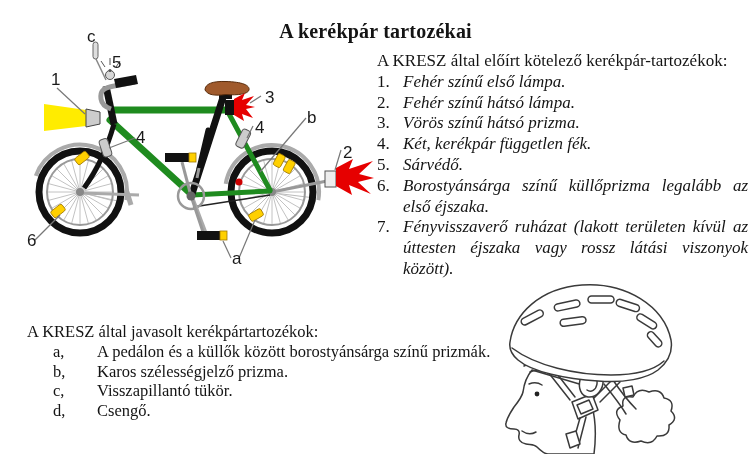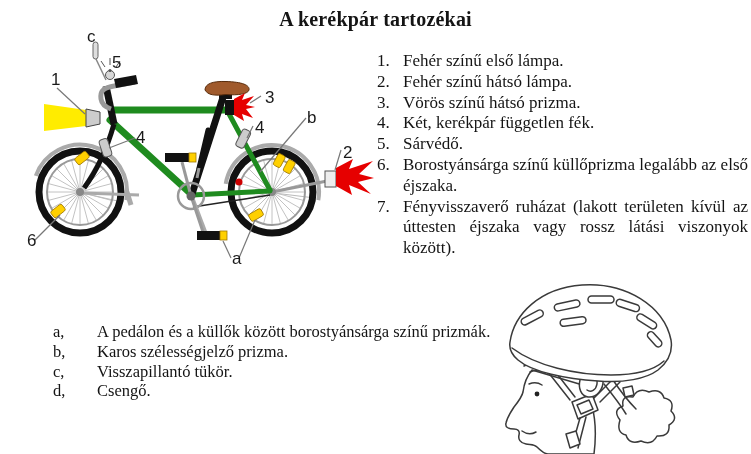--- a/index.html
+++ b/index.html
@@ -1,25 +1,25 @@
 <!DOCTYPE html>
 <html><head>
 <meta charset="utf-8">
 <style>
   html,body{margin:0;padding:0;background:#fff;}
   .page{position:relative;width:751px;height:454px;background:#ffffff;overflow:hidden;
         font-family:"Liberation Serif",serif;color:#141414;}
-  .title{position:absolute;top:8px;left:0;right:0;margin:0;text-align:center;
+  .title{position:absolute;top:8px;left:0;right:0;margin:12px;text-align:center;
          font-size:20px;font-weight:bold;letter-spacing:.2px;}
   
   .mand{position:absolute;left:377px;top:51px;width:371px;font-size:17px;line-height:20.8px;}
   .mand-heading{margin:0;text-align:justify;}
   .mrow{display:flex;}
   .mnum{flex:0 0 26px;}
-  .mtxt{flex:1;text-align:justify;}
+  .mtxt{flex:1;text-align:justify;font-style:italic;}
   
   .reco{position:absolute;left:27px;top:322px;width:505px;font-size:16.5px;line-height:19.8px;}
   .reco-heading{margin:0;}
   .rrow{display:flex;margin-left:26px;}
   .rmark{flex:0 0 28px;}
   .rtxt{flex:1;margin-left:16px;}
   
   .bike-svg{position:absolute;left:2px;top:22px;}
   .helmet-svg{position:absolute;left:496px;top:276px;}
   .lbl{font-family:"Liberation Sans",sans-serif;font-size:17px;fill:#1a1a1a;}
@@ -173,20 +173,21 @@
       <text class="lbl" x="253" y="111">4</text>
       <text class="lbl" x="110" y="46">5</text>
       <text class="lbl" x="25" y="224">6</text>
       <text class="lbl" x="230" y="242">a</text>
       <text class="lbl" x="305" y="101">b</text>
       <text class="lbl" x="85" y="20">c</text>
     </g>
   </svg>
 
   <div class="mand">
+    <p class="mand-heading">A KRESZ által előírt kötelező kerékpár-tartozékok:</p>
     <div class="mrow">
       <span class="mnum">1.</span>
       <span class="mtxt">Fehér színű első lámpa.</span>
     </div>
     <div class="mrow">
       <span class="mnum">2.</span>
       <span class="mtxt">Fehér színű hátsó lámpa.</span>
     </div>
     <div class="mrow">
       <span class="mnum">3.</span>
@@ -204,20 +205,21 @@
       <span class="mnum">6.</span>
       <span class="mtxt">Borostyánsárga színű küllőprizma legalább az első éjszaka.</span>
     </div>
     <div class="mrow">
       <span class="mnum">7.</span>
       <span class="mtxt">Fényvisszaverő ruházat (lakott területen kívül az úttesten éjszaka vagy rossz látási viszonyok között).</span>
     </div>
   </div>
 
   <div class="reco">
+    <p class="reco-heading">A KRESZ által javasolt kerékpártartozékok:</p>
     <div class="rrow">
       <span class="rmark">a,</span>
       <span class="rtxt">A pedálon és a küllők között borostyánsárga színű prizmák.</span>
     </div>
     <div class="rrow">
       <span class="rmark">b,</span>
       <span class="rtxt">Karos szélességjelző prizma.</span>
     </div>
     <div class="rrow">
       <span class="rmark">c,</span>

